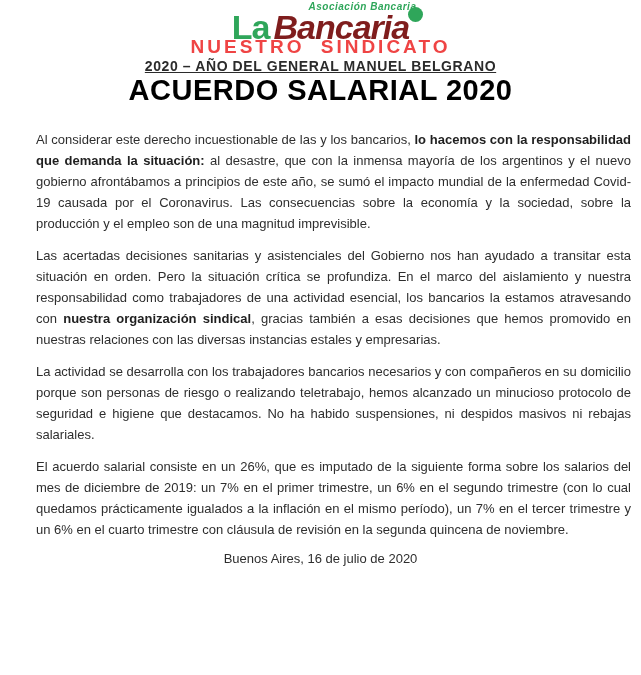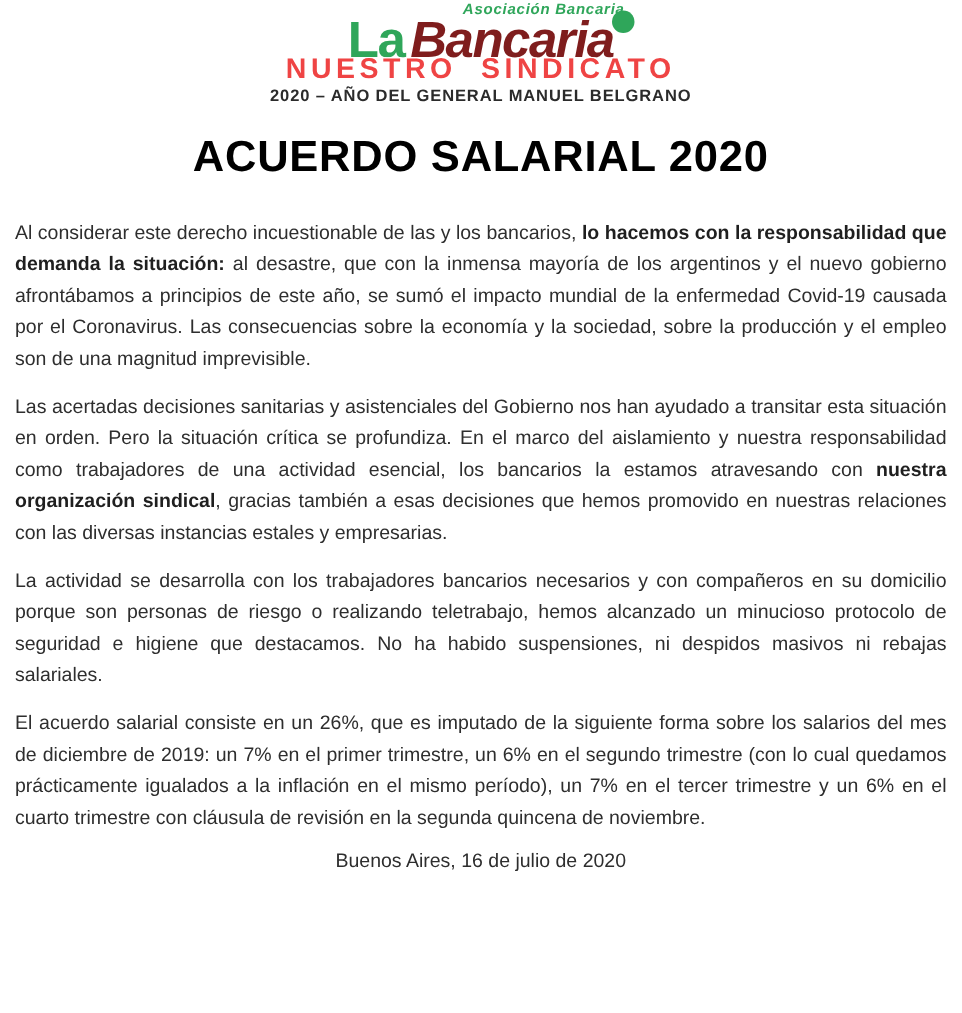--- a/index.html
+++ b/index.html
@@ -50,44 +50,45 @@
     color: #1779bd;
     letter-spacing: 3px;
     word-spacing: 8px;
     margin-top: -7px;
     text-shadow: -1px -1px 0 #fff, 1px -1px 0 #fff, -1px 1px 0 #fff, 1px 1px 0 #fff;
     position: relative;
     z-index: 2;
   }
   .logo-year {
     display: block;
-    font-size: 11px;
+    font-size: 14px;
     font-weight: 600;
     color: #2b2b2b;
     letter-spacing: 0.6px;
     margin-top: 3px;
+    text-decoration: underline;
   }
   
   .doc-title {
     text-align: center;
     font-size: 29px;
     font-weight: bold;
     color: #000000;
     line-height: 34px;
     letter-spacing: 0.5px;
-    margin-top: 18px;
   }
   
   .body-text { padding: 0 10px; margin-top: 22px; }
   .para {
     font-size: 13px;
     line-height: 21px;
     color: #2e2e2e;
     text-align: justify;
     margin-bottom: 11px;
+    margin-left: 26px;
   }
   .para .b { font-weight: bold; color: #1f1f1f; }
   .dateline {
     font-size: 13px;
     color: #2e2e2e;
     text-align: center;
     padding: 0 12px;
     margin-top: 4px;
   }
 </style>

